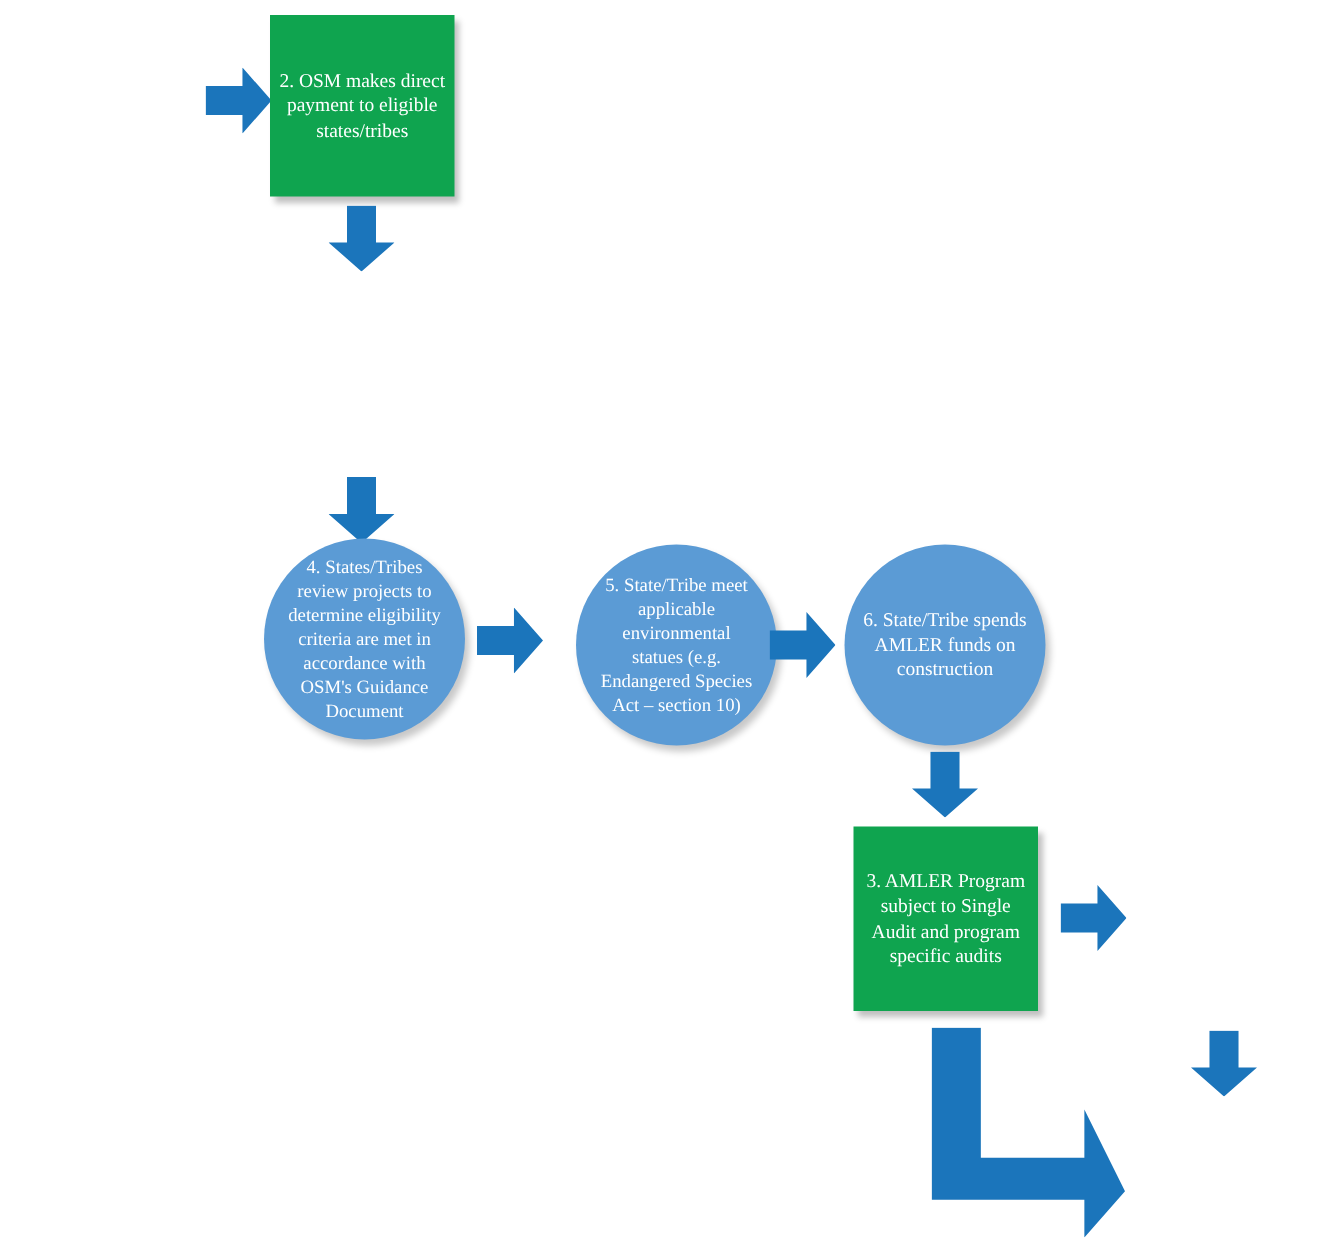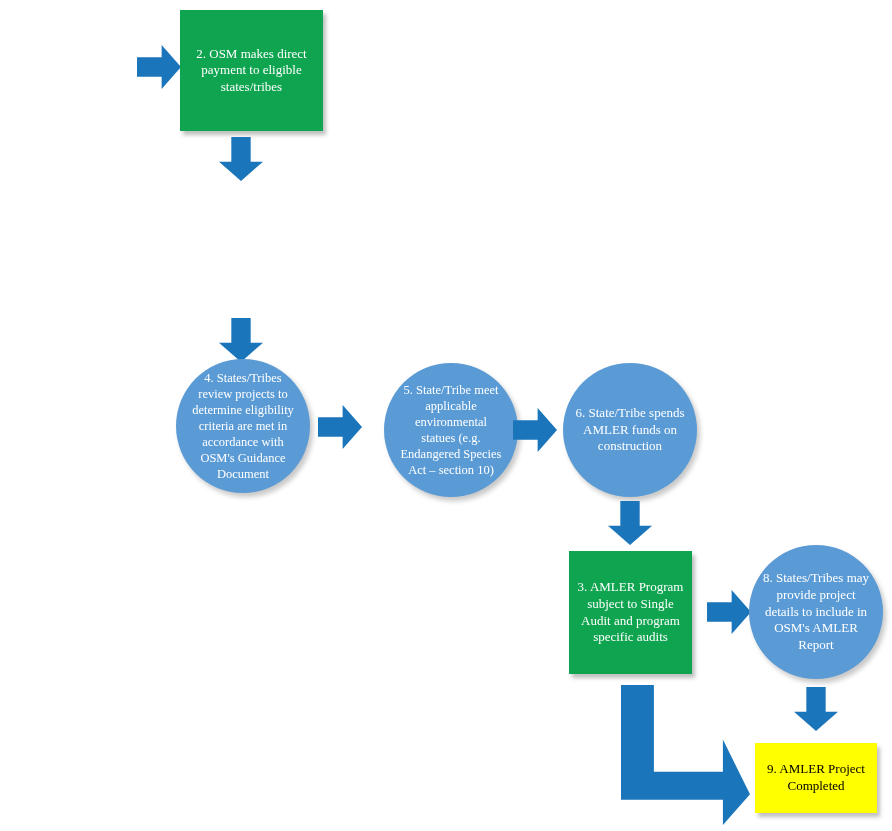--- a/index.html
+++ b/index.html
@@ -88,21 +88,21 @@
   .fs125 { font-size: 12.5px; }
 </style>
 </head>
 <body>
 
 <div id="canvas">
 
 
   <div class="arrow right" style="left:137px; top:45px; width:44px; height:44px;"></div>
 
-  <div class="node rect fs13" style="left:180px; top:10px; width:143px; height:121px;font-family:Liberation Serif, serif;">
+  <div class="node rect fs13" style="left:180px; top:10px; width:123px; height:121px;font-family:Liberation Serif, serif;">
     <span class="label">2. OSM makes direct
 payment to eligible
 states/tribes</span>
   </div>
 
   <div class="arrow down" style="left:219px; top:137px; width:44px; height:44px;"></div>
 
 
   <div class="arrow down" style="left:219px; top:318px; width:44px; height:44px;"></div>
 
@@ -139,30 +139,19 @@
 
   <div class="node rect fs13" style="left:569px; top:551px; width:123px; height:123px;">
     <span class="label">3. AMLER Program
 subject to Single
 Audit and program
 specific audits</span>
   </div>
 
   <div class="arrow right" style="left:707px; top:590px; width:44px; height:44px;"></div>
 
-  <div class="node circle fs13" style="left:749px; top:545px; width:134px; height:134px;">
-    <span class="label">8. States/Tribes may
-provide project
-details to include in
-OSM's AMLER
-Report</span>
-  </div>
 
   <div class="arrow down" style="left:794px; top:687px; width:44px; height:44px;"></div>
 
   <div class="arrow elbow" style="left:621px; top:685px; width:129px; height:140px;"></div>
 
-  <div class="node rect yellow fs13" style="left:755px; top:743px; width:122px; height:70px;">
-    <span class="label">9. AMLER Project
-Completed</span>
-  </div>
 
 </div>
 
 </body></html>

